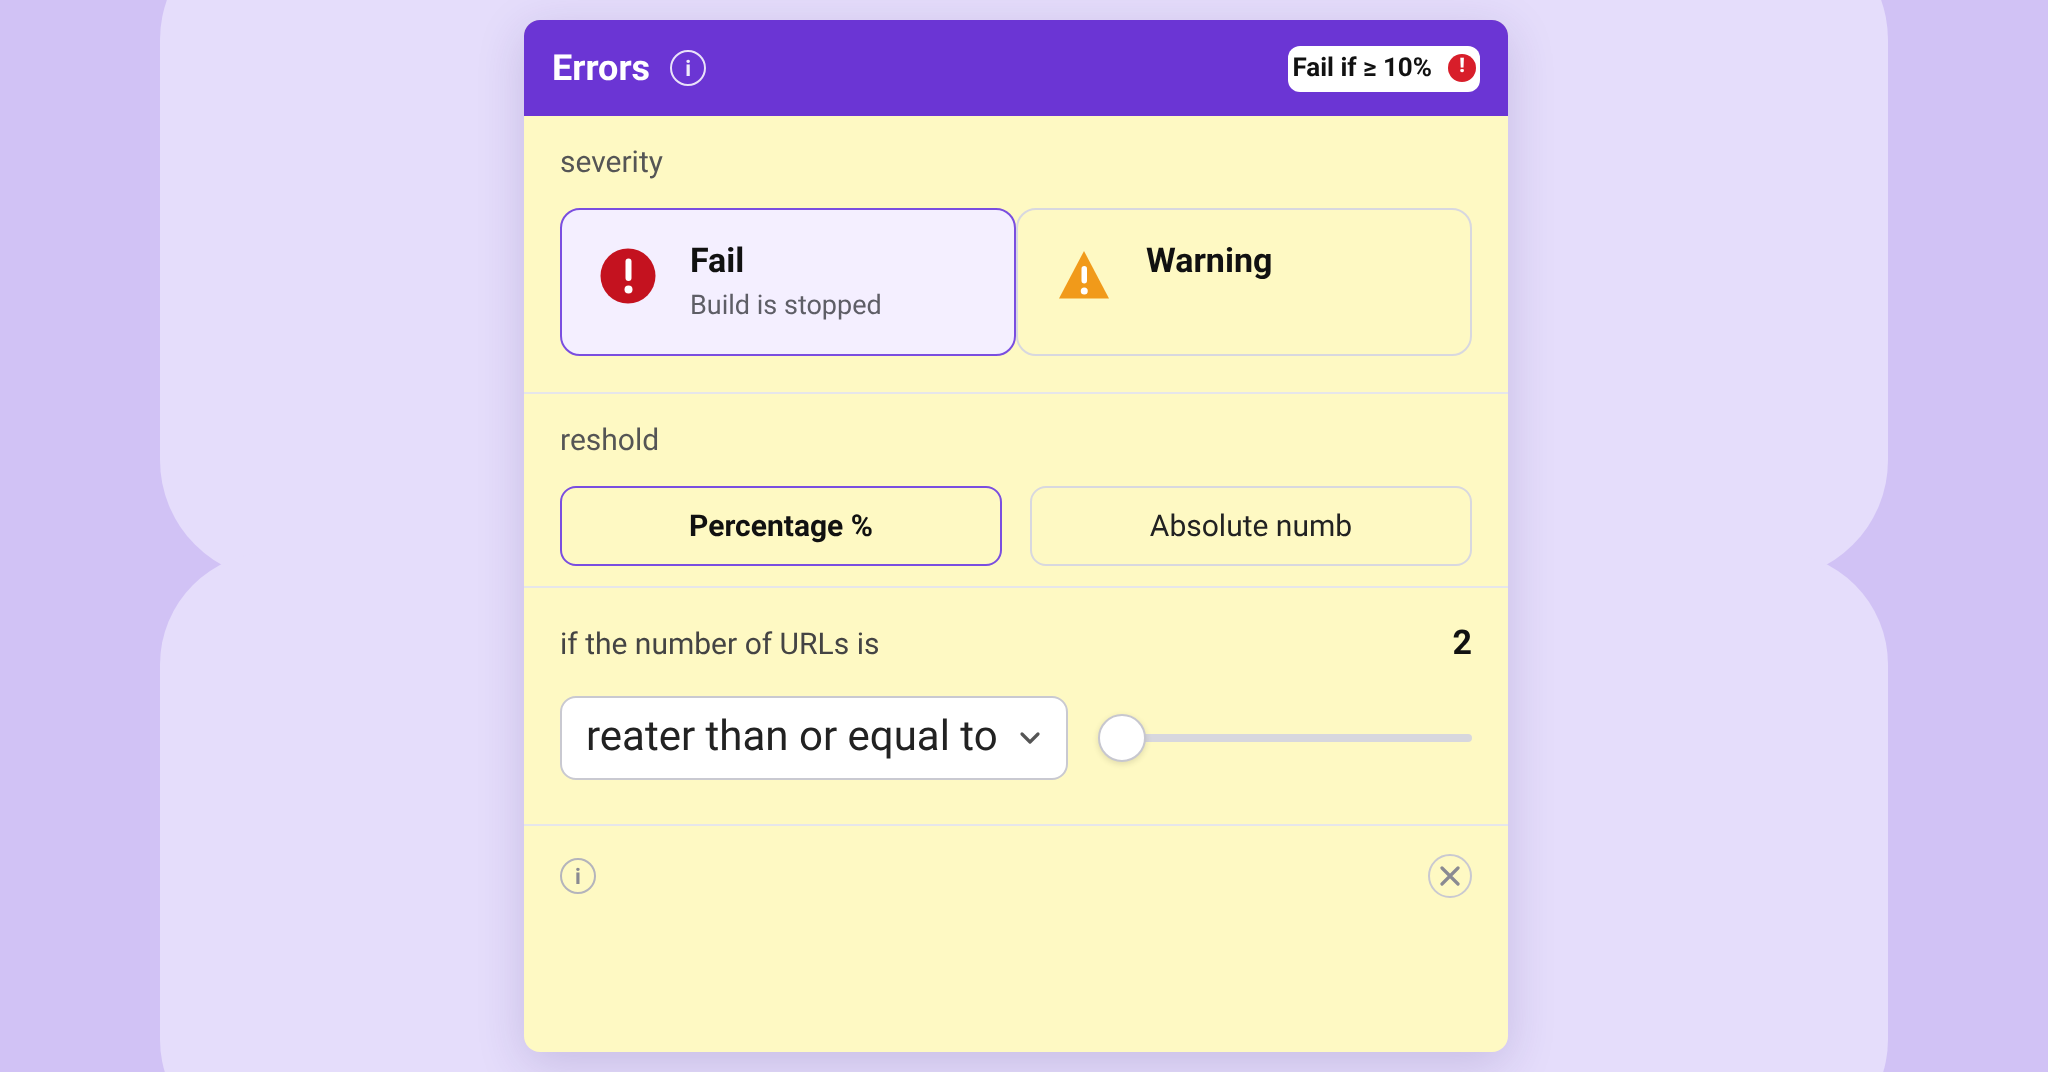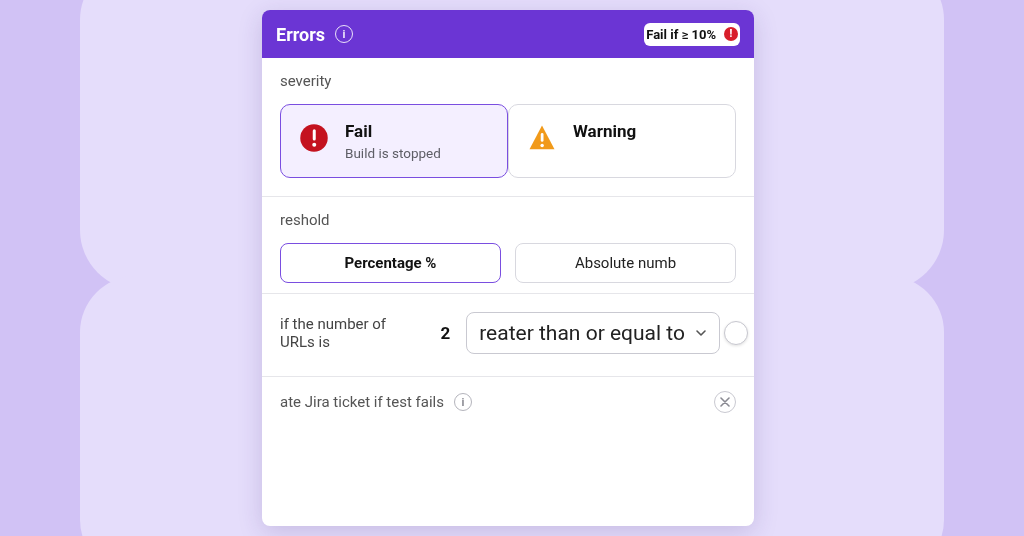--- a/index.html
+++ b/index.html
@@ -22,21 +22,21 @@
   .lobe.bl { left: 80px;  bottom: -40px; width: 440px; height: 300px; border-top-right-radius: 260px;    border-bottom-left-radius: 60px; }
   .lobe.br { right: 80px; bottom: -40px; width: 440px; height: 300px; border-top-left-radius: 260px;     border-bottom-right-radius: 60px; }
 
   
   .panel {
     position: absolute;
     left: 262px;
     top: 10px;
     width: 492px;
     height: 516px;
-    background: #ffffff;
+    background: #fef9c3;
     border-radius: 8px;
     box-shadow: 0 6px 24px rgba(60,40,120,.18);
     overflow: hidden;
     color: #2b2b2b;
   }
 
   
   .panel-header {
     height: 48px;
     background: #6b35d4;
@@ -76,21 +76,21 @@
   
   .tabs { display:flex; gap:0; padding:0 18px 10px 18px; }
   .tab {
     flex:1; text-align:center; padding:10px 6px; font-size:15px; border:1px solid #d8d8df;
     border-radius:8px; cursor:pointer; white-space:nowrap; color:#222;
   }
   .tab + .tab { margin-left:14px; }
   .tab.active { border:1.5px solid #7a4ee0; font-weight:700; color:#111; }
 
   
-  .cond { padding: 18px 18px 22px 18px; display:flex; gap:16px; }
+  .cond { padding: 18px 18px 22px 18px; display:flex; flex-direction:column; gap:16px; }
   .cond-label { font-size:15px; color:#444; }
   .cond-row { display:flex; align-items:center; gap:16px; }
   .select {
     border:1px solid #c9c9d1; border-radius:8px; padding:8px 12px; font-size:21px;
     display:flex; align-items:center; gap:10px; color:#222; cursor:pointer; background:#fff;
     white-space:nowrap;
   }
   .chev { width:12px; height:12px; }
   .slider-wrap { flex:1; display:flex; align-items:center; position:relative; height:24px; }
   .track { position:absolute; left:0; right:0; top:50%; height:4px; background:#d7d7de; border-radius:2px; transform:translateY(-50%); }
@@ -191,21 +191,20 @@
         <div class="track-fill" id="sfill" style="width: 6%;"></div>
         <div class="thumb" id="sthumb" style="left: 6%;"></div>
       </div>
     </div>
   </div>
 
   <div class="divider"></div>
 
   <div class="jira-row">
     <div class="jira-left">
-      <span>ate Jira ticket if test fails</span>
       <span class="info-gray">i</span>
     </div>
     <div class="x-circle">
       <svg viewBox="0 0 10 10" width="10" height="10">
           <path d="M1 1 L9 9 M9 1 L1 9" stroke="#8a8a92" stroke-width="1.6" stroke-linecap="round"></path>
         </svg>
     </div>
   </div>
 
 </div>

